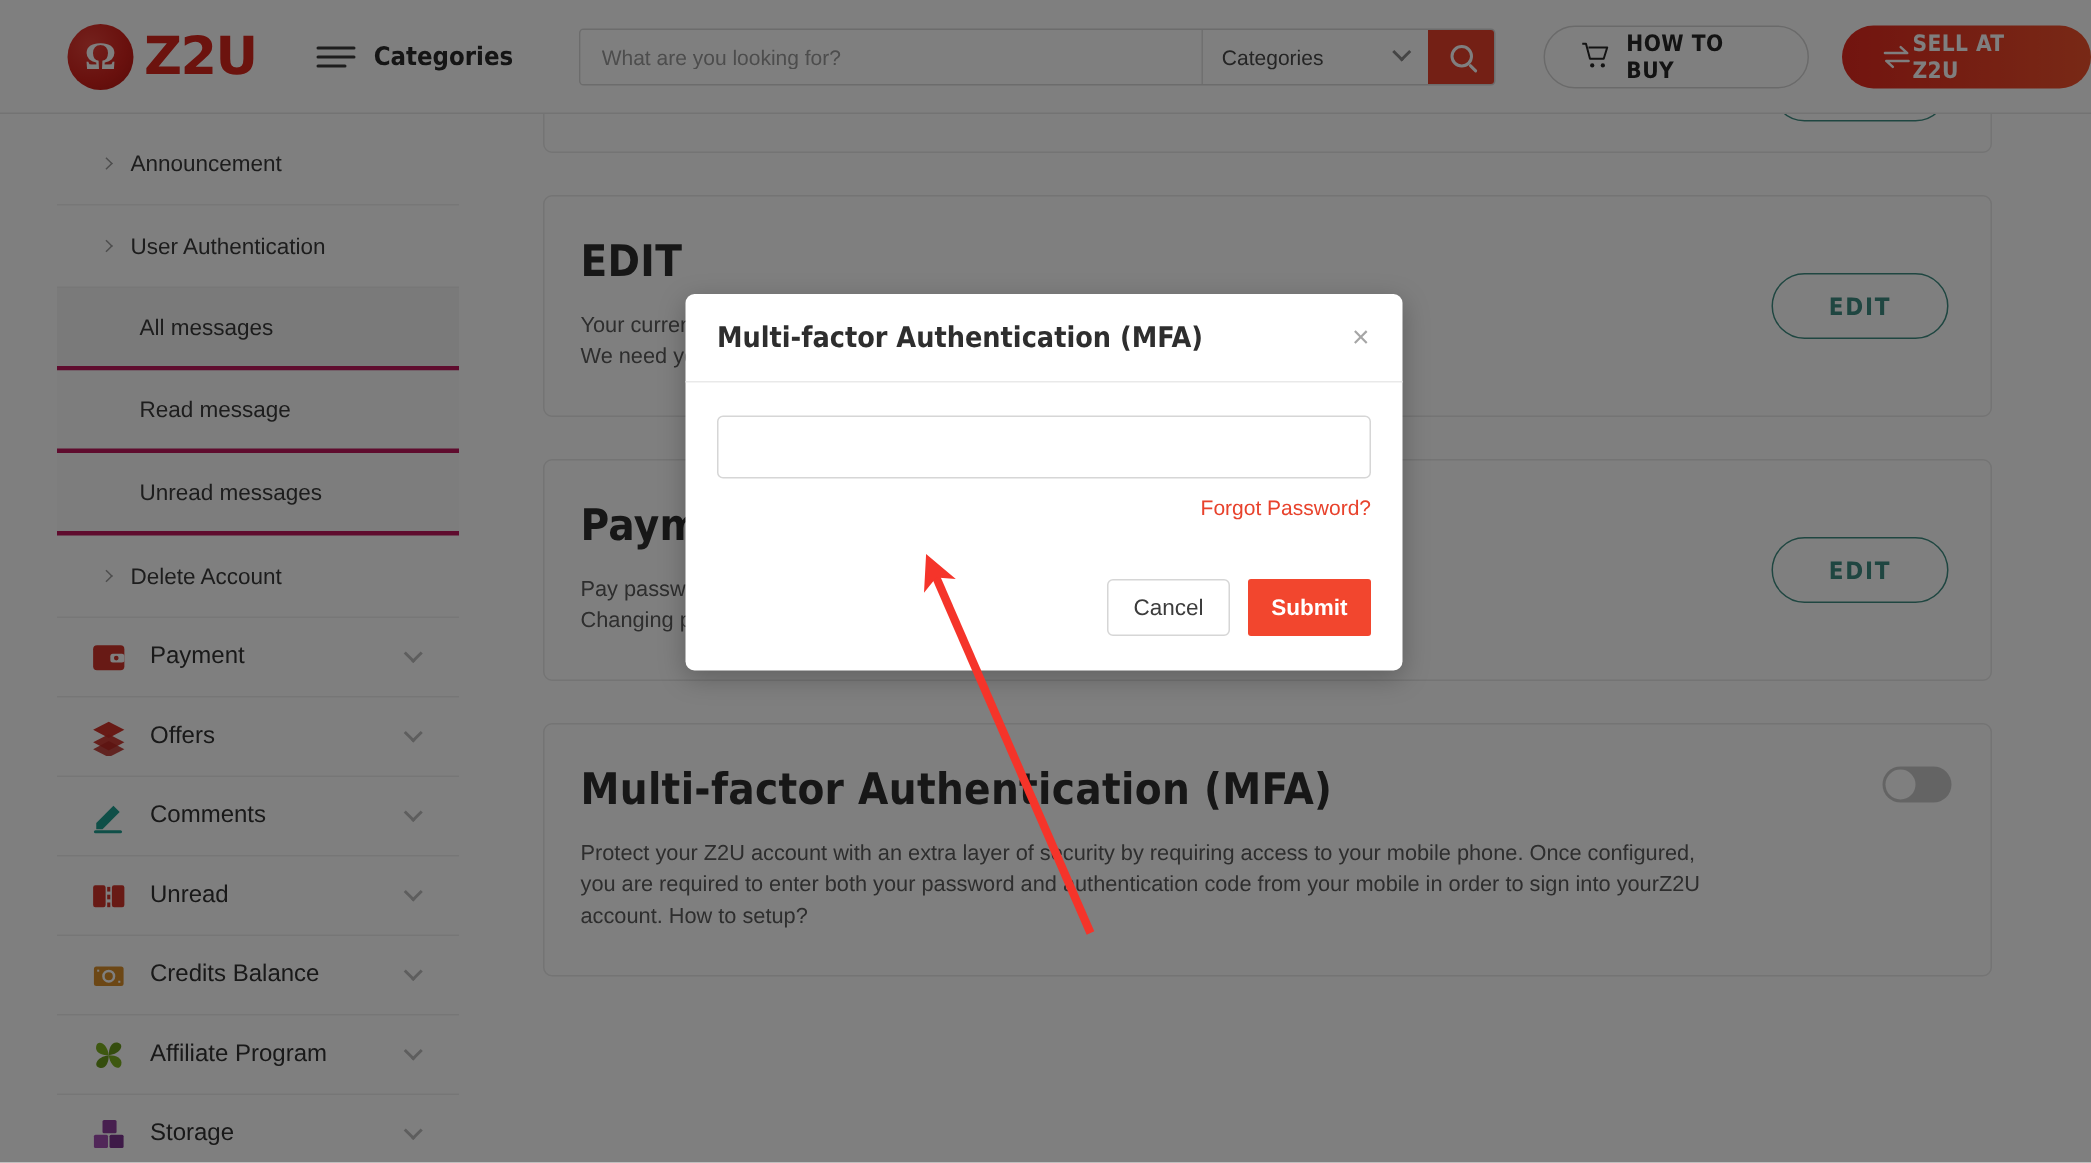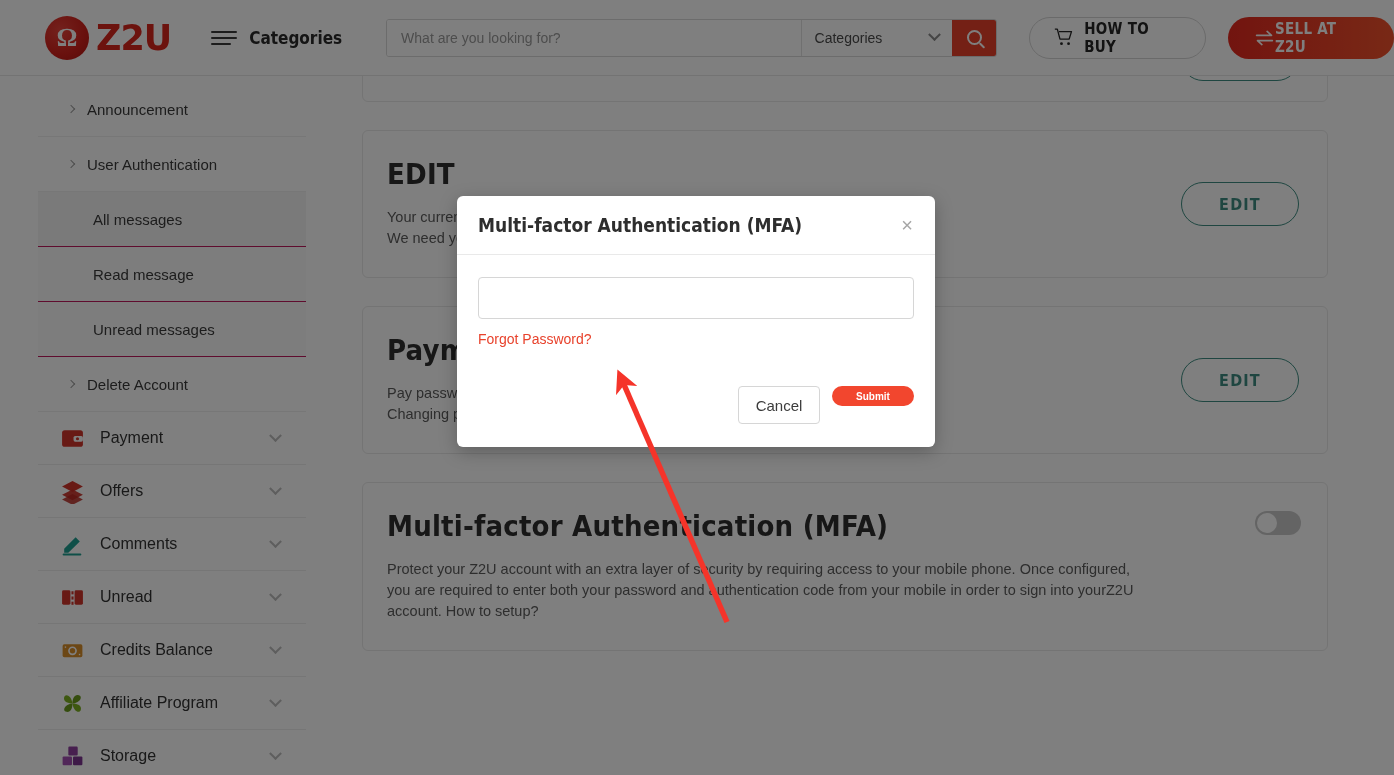--- a/index.html
+++ b/index.html
@@ -105,21 +105,21 @@
   .sidebar {
     position: absolute; left: 38px; top: 0; width: 268px;
     background: #ffffff;
   }
   .sb-item {
     height: 55px; display: flex; align-items: center;
     border-bottom: 1px solid #efefef; cursor: pointer;
     font-size: 15px; color: #3b3b3b;
     padding-left: 30px;
   }
-  .sb-item.sub { background:#fafafa; padding-left: 55px; border-bottom: 1px solid #be185d;}
+  .sb-item.sub { background:#fafafa; padding-left: 55px; border-bottom: 3px solid #be185d;}
   .sb-item.sub.first { background:#f5f5f5; }
   .sb-arrow {
     width: 6px; height: 6px; border-right: 1.5px solid #9b9b9b; border-top: 1.5px solid #9b9b9b;
     transform: rotate(45deg); margin-right: 13px; flex: none;
   }
   .sb-major {
     height: 53px; display: flex; align-items: center; gap: 15px;
     border-bottom: 1px solid #ededed; cursor: pointer;
     padding: 0 22px 0 22px; font-size: 16px; color: #333;
   }
@@ -191,36 +191,36 @@
     background: none; border: none; padding: 0 2px;
     font-family: "Liberation Sans", sans-serif;
   }
   .modal-body { padding: 22px 21px 0 21px; }
   .field-label { font-size: 14.5px; color: #3f3f3f; margin-bottom: 13px; }
   .pw-input {
     width: 100%; height: 42px; border: 1px solid #d6d6d6; border-radius: 4px;
     outline: none; padding: 0 12px; font-size: 14px;
     font-family: "Liberation Sans", sans-serif; color: #333; background:#fff;
   }
-  .forgot-row { text-align: left; margin-top: 11px; }
+  .forgot-row { text-align: right; margin-top: 11px; }
   .forgot-link {
     font-size: 14px; color: #e8422c; text-decoration: none; cursor: pointer;
   }
   .modal-foot {
     padding: 38px 21px 23px 21px;
     display: flex; justify-content: flex-end; gap: 12px;
   }
   .btn-cancel {
     width: 82px; height: 38px; border: 1px solid #d6d6d6; border-radius: 4px;
     background: #fff; color: #3c3c3c; font-size: 15px; cursor: pointer;
     font-family: "Liberation Sans", sans-serif;
   }
   .btn-submit {
-    width: 82px; height: 20px; border: none; border-radius: 12px;
-    background: #f2462e; color: #fff; font-size: 10px; font-weight: bold; cursor: pointer;
+    width: 82px; height: 38px; border: none; border-radius: 2px;
+    background: #f2462e; color: #fff; font-size: 15px; font-weight: bold; cursor: pointer;
     font-family: "Liberation Sans", sans-serif;
   }
 
   
   #annot { position: absolute; inset: 0; z-index: 90; pointer-events: none; }
 </style>
 </head>
 <body>
 
 <div id="page-root">

